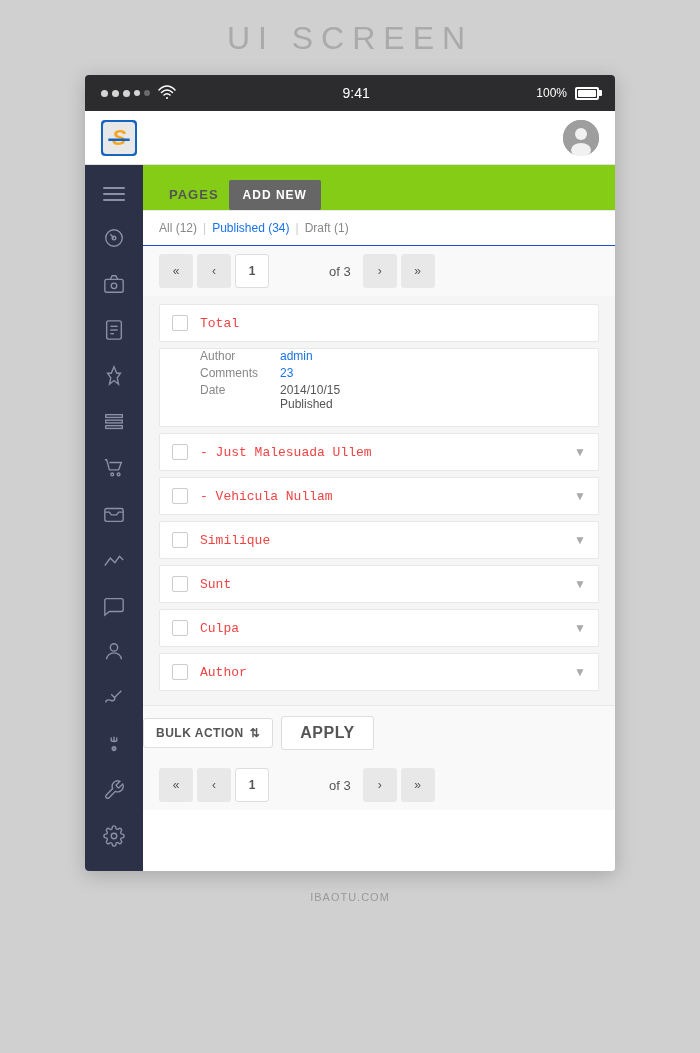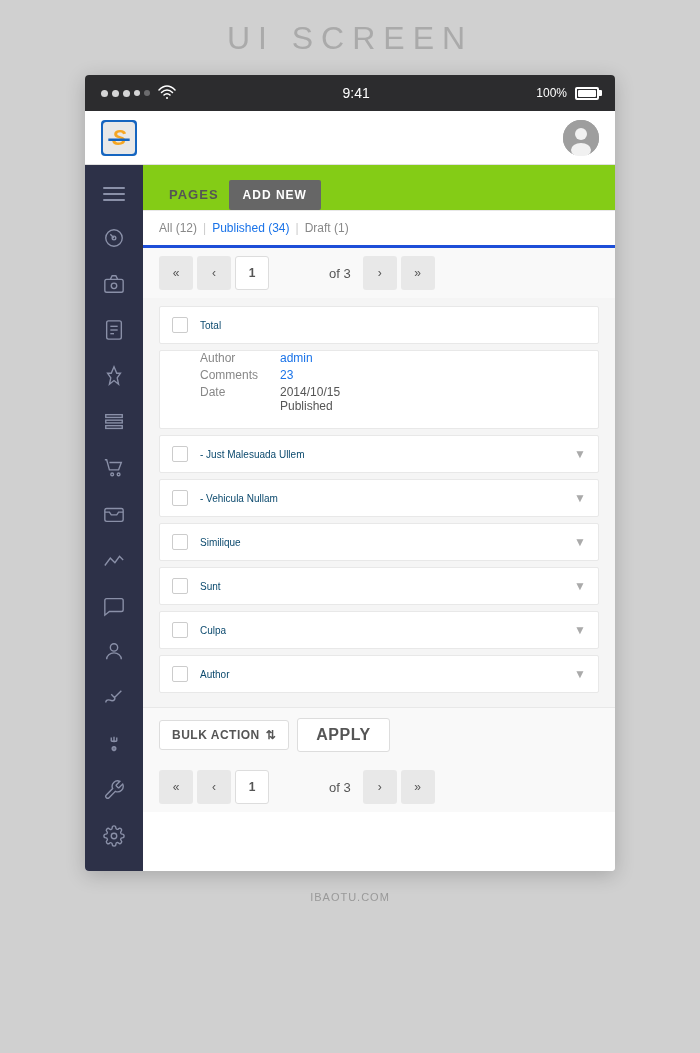--- a/index.html
+++ b/index.html
@@ -165,21 +165,21 @@
       padding: 8px 14px;
       cursor: pointer;
       border-radius: 2px;
     }
     
     .filter-bar {
       display: flex;
       align-items: flex-end;
       padding: 10px 16px;
       background: #fff;
-      border-bottom: 3px solid #1d4ed8;
+      border-bottom: 1px solid #1d4ed8;
       font-size: 12px;
       gap: 6px;
     }
     .filter-item { color: #888; cursor: pointer; }
     .filter-item.active { color: #1a73e8; }
     .filter-sep { color: #ccc; }
     
     .pagination {
       display: flex;
       align-items: center;
@@ -228,23 +228,24 @@
     .item-checkbox {
       width: 16px;
       height: 16px;
       border: 1.5px solid #ccc;
       border-radius: 2px;
       margin-right: 12px;
       flex-shrink: 0;
     }
     .item-title {
       flex: 1;
-      font-size: 10px;
-      color: #0c4a6e;
+      font-size: 13px;
+      color: #ef4444;
       font-weight: 500;
+      font-family: Liberation Mono, monospace;
     }
     .item-arrow {
       color: #aaa;
       font-size: 12px;
       margin-left: 8px;
     }
     
     .item-expanded {
       padding: 0 12px 12px 40px;
       font-size: 12px;
@@ -253,21 +254,21 @@
       display: flex;
       margin-bottom: 3px;
     }
     .detail-label { color: #888; width: 80px; flex-shrink: 0; }
     .detail-value { color: #1a73e8; }
     .detail-value.dark { color: #555; }
     
     .bulk-bar {
       display: flex;
       align-items: center;
-      padding: 10px 16px;
+      padding: 10px 0;
       background: #f9f9f9;
       border-top: 1px solid #e8e8e8;
       gap: 8px;
     }
     .bulk-select {
       display: flex;
       align-items: center;
       background: #fff;
       border: 1px solid #ddd;
       border-radius: 3px;

